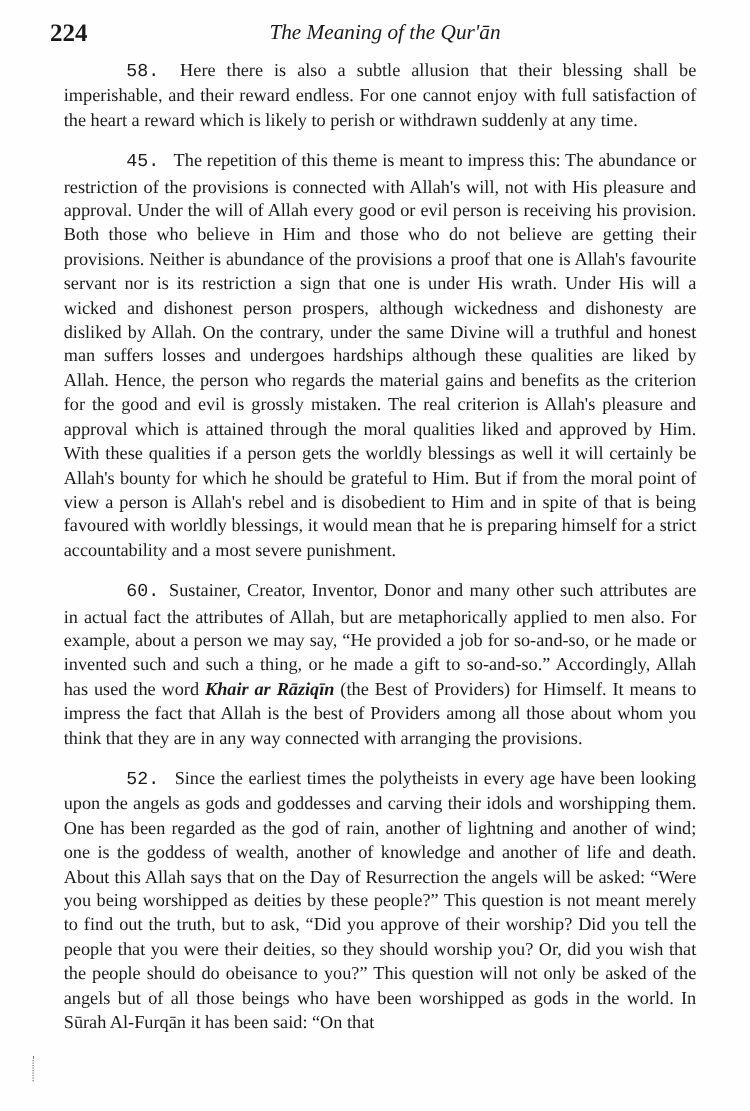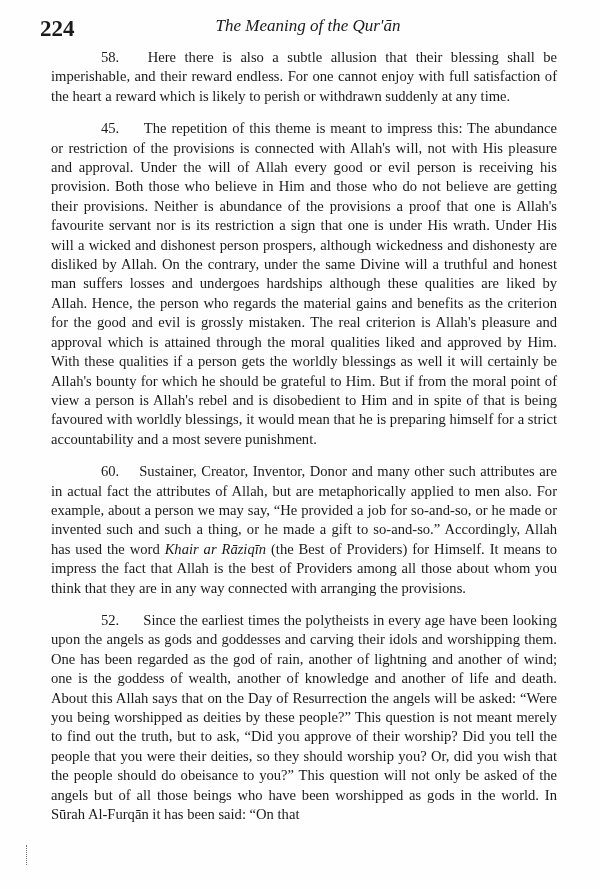--- a/index.html
+++ b/index.html
@@ -3,36 +3,36 @@
 <meta charset="utf-8">
 <style>
   html, body { margin: 0; padding: 0; }
   body {
     width: 600px; height: 889px; background: #fefefe; color: #1a1a1a;
     font-family: "Liberation Serif", "DejaVu Serif", serif;
     position: relative; overflow: hidden;
   }
   .page-number {
     position: absolute; left: 40px; top: 16px;
-    font-weight: bold; font-size: 23px;
+    font-weight: bold; font-size: 20px;
   }
   .running-head {
     position: absolute; left: 0; width: 600px; top: 16px;
     text-align: center; font-style: italic; font-size: 17px;
     padding-left: 16px; box-sizing: border-box;
   }
   .content {
     position: absolute; left: 51px; top: 48px; width: 506px;
   }
   .para {
     font-size: 14.6px; line-height: 19.4px; text-align: justify;
     text-indent: 50px; margin: 0 0 13px 0;
   }
-  .para .num { margin-right: 20px; }
-  .para em { font-style: italic; }
+  .para .num { margin-right: 8px; font-family: Liberation Mono, monospace; }
+  .para em { font-style: italic; font-weight: bold; }
   .margin-marks {
     position: absolute; left: 26px; top: 845px; width: 4px; height: 20px;
     border-left: 1px dotted #777;
   }
 </style>
 </head>
 <body>
 
 <div class="page-number">224</div>
 <div class="running-head">The Meaning of the Qur'ān</div>

